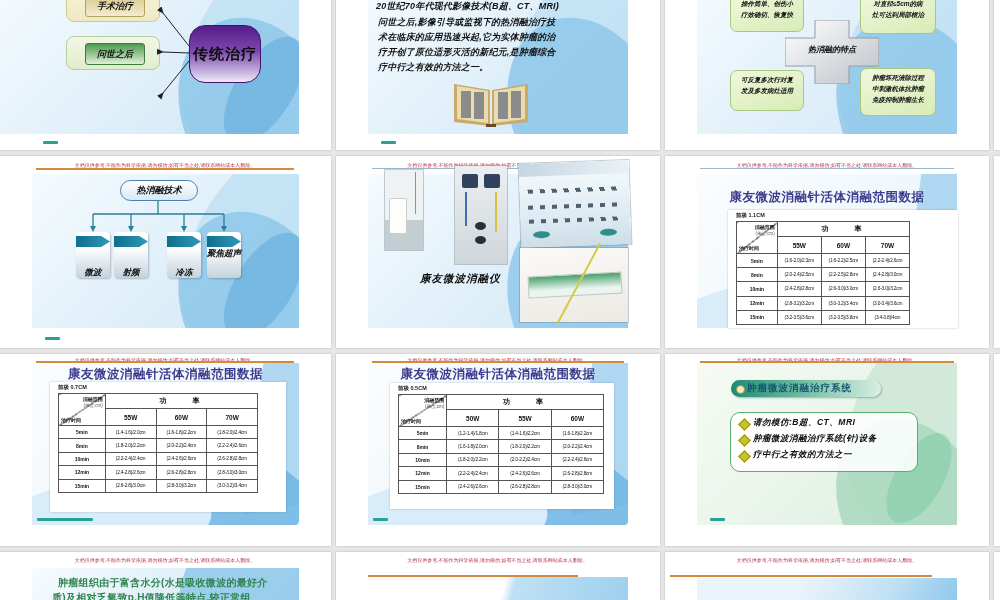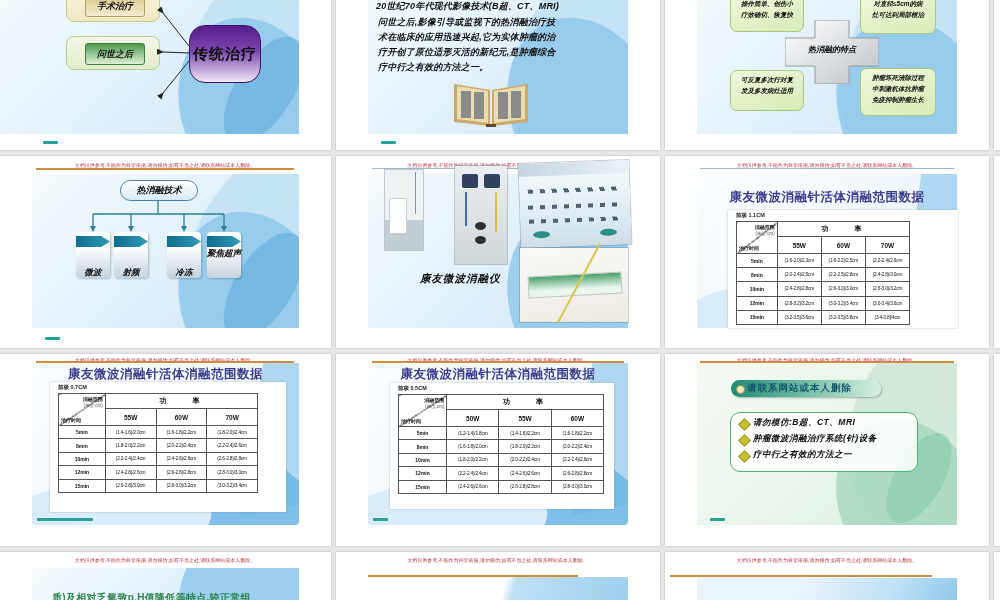--- a/index.html
+++ b/index.html
@@ -450,35 +450,36 @@
 
   <div class="wm" style="left:672px;top:357px;width:310px;">文档仅供参考,不能作为科学依据,请勿模仿;如有不当之处,请联系网站或本人删除。</div>
   <div class="oline" style="left:700px;top:361px;width:254px;"></div>
   <div class="sc-green" style="left:697px;top:363px;width:260px;height:162px;">
     <div class="deco gp1"></div>
     <div class="deco gp2"></div>
     <div class="deco gp3"></div>
   </div>
   <div class="pill" style="left:731px;top:380px;width:150px;height:17px;">
     <span class="dotb"></span>
-    <span class="ptext">请联系网站或本人删除</span>
+    <span class="ptext">肿瘤微波消融治疗系统</span>
   </div>
   <div class="bbox" style="left:730px;top:412px;width:186px;height:58px;"></div>
   <span class="diam" style="left:740px;top:420px;"></span>
   <span class="diam" style="left:740px;top:436px;"></span>
   <span class="diam" style="left:740px;top:452px;"></span>
   <div class="bitem" style="left:753px;top:417px;">请勿模仿:B超、CT、MRI</div>
   <div class="bitem" style="left:753px;top:433px;">肿瘤微波消融治疗系统(针)设备</div>
   <div class="bitem" style="left:753px;top:449px;">疗中行之有效的方法之一</div>
   <div class="pbar" style="left:710px;top:518px;"></div>
 
   <div class="wm" style="left:10px;top:557px;width:310px;">文档仅供参考,不能作为科学依据,请勿模仿;如有不当之处,请联系网站或本人删除。</div>
   <div class="sc" style="left:32px;top:568px;width:267px;height:40px;">
     <div class="deco sw2" style="bottom:-120px;"></div>
   </div>
+  <div class="greenline" style="left:58px;top:576px;">肿瘤组织由于富含水分(水是吸收微波的最好介</div>
   <div class="greenline" style="left:52px;top:591px;">质)及相对乏氧致p.H值降低等特点,较正常组</div>
 
   <div class="wm" style="left:345px;top:557px;width:305px;">文档仅供参考,不能作为科学依据,请勿模仿;如有不当之处,请联系网站或本人删除。</div>
   <div class="oline" style="left:368px;top:575px;width:210px;"></div>
   <div class="abs" style="left:368px;top:577px;width:260px;height:23px;background:linear-gradient(105deg,#ffffff 52%,#bfe0f4 56%,#9ed0ee 100%);"></div>
 
   <div class="wm" style="left:672px;top:557px;width:310px;">文档仅供参考,不能作为科学依据,请勿模仿;如有不当之处,请联系网站或本人删除。</div>
   <div class="oline" style="left:670px;top:575px;width:262px;"></div>
   <div class="abs" style="left:697px;top:578px;width:260px;height:22px;background:linear-gradient(115deg,#e9f4fb 40%,#bfe0f4 75%,#8fc8ec 100%);"></div>
 

